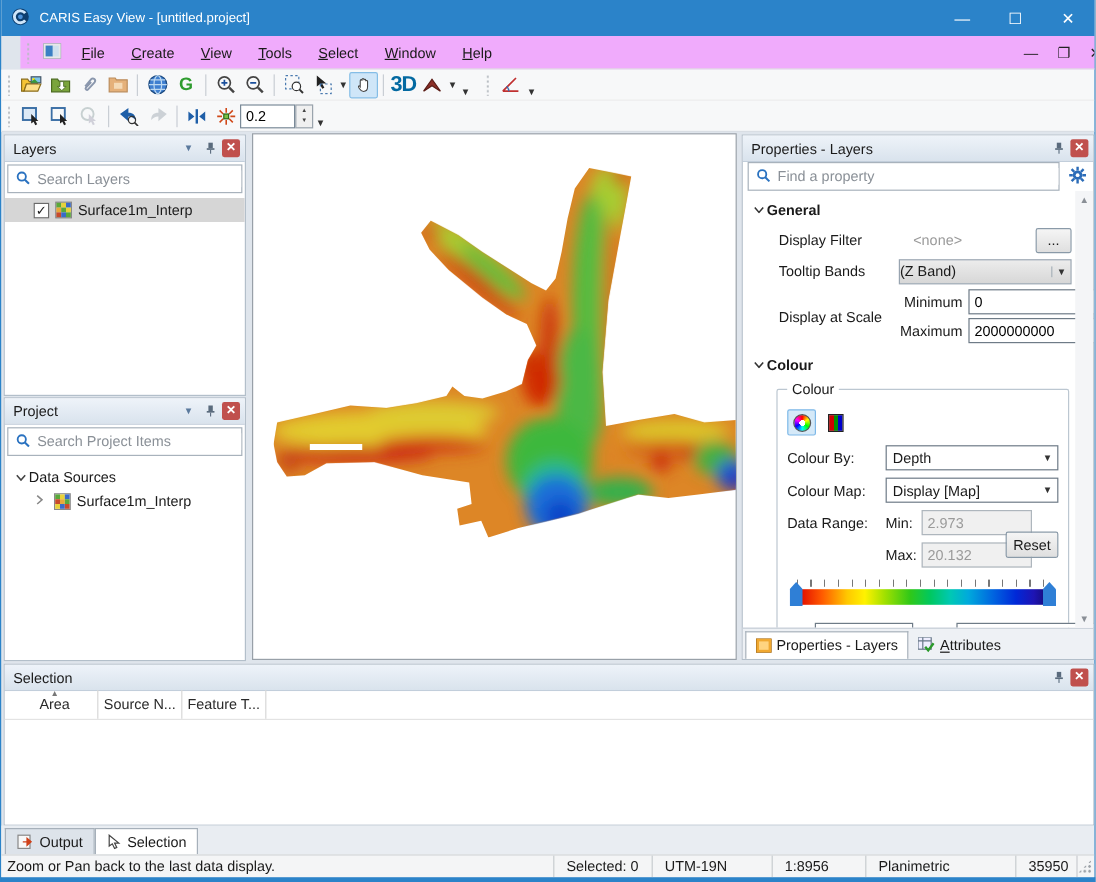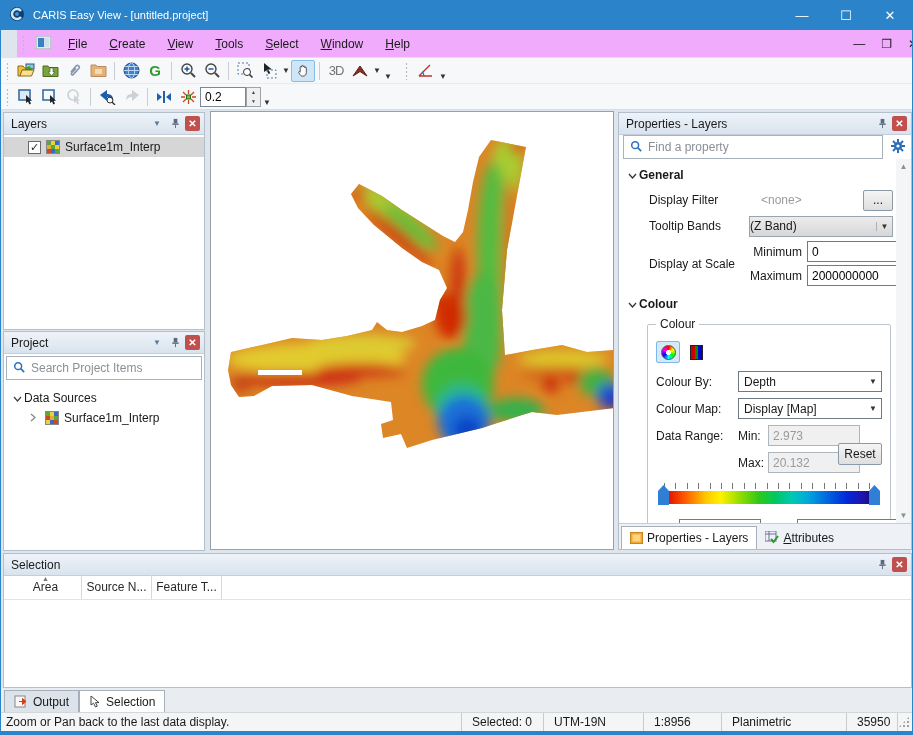--- a/index.html
+++ b/index.html
@@ -19,21 +19,21 @@
 .mdictrls{margin-left:auto;display:flex;align-items:center;padding-right:10px;gap:16px;color:#222;font-size:12px}
 
 .toolbar{position:absolute;left:0;width:100%;height:26px;background:#f7f8f9;display:flex;align-items:center}
 .tb1{top:58px;border-bottom:1px solid #ececec}
 .tb2{top:84px;border-bottom:1px solid #d9dee4}
 .tbtn{width:24px;height:22px;display:flex;align-items:center;justify-content:center;border-radius:2px}
 .tbtn.active{background:#cfe6f8;border:1px solid #84bde6}
 .tsep{width:1px;height:18px;background:#c9ced4;margin:0 4px}
 .caret{font-size:8px;color:#333;width:10px;text-align:center}
 .ovf{font-size:8px;color:#333;width:12px;text-align:center;align-self:flex-end;padding-bottom:2px}
-.t3d{font-weight:normal;font-size:13px;color:#737373;letter-spacing:-1px}
+.t3d{font-weight:bold;font-size:18px;color:#0369a1;letter-spacing:-1px}
 .tG{font-weight:bold;font-size:15px;color:#2f9c2f}
 .scale-box{width:46px;height:20px;border:1px solid #7a8a98;background:#fff;font-size:12px;padding:0 4px;font-family:"Liberation Sans",sans-serif}
 .spin{width:15px;height:20px;border:1px solid #9aa4ad;display:flex;flex-direction:column;background:#f0f0f0}
 .spin span{flex:1;display:flex;align-items:center;justify-content:center;font-size:5px;color:#444}
 
 .panel{position:absolute;background:#fff;border:1px solid #b3bfca;display:flex;flex-direction:column}
 .phead{height:22px;background:linear-gradient(#eef3f9,#d9e3ed);border-bottom:1px solid #c2cedb;display:flex;align-items:center;padding:0 4px 0 7px;flex:none}
 .phead .ptitle{flex:1}
 .hbtn{width:16px;height:16px;display:flex;align-items:center;justify-content:center;margin-left:2px}
 .hcaret{font-size:8px;color:#5b7a9d}
@@ -305,20 +305,27 @@
         <span class="ptitle">Layers</span>
         <span class="hbtn hcaret">▼</span>
         <span class="hbtn">
             <svg width="11" height="11" viewBox="0 0 12 12">
               <rect x="4" y="1" width="4" height="5" fill="#5a6b7d"></rect>
               <rect x="2.5" y="6" width="7" height="1.5" fill="#5a6b7d"></rect>
               <rect x="5.5" y="7.5" width="1" height="3.5" fill="#5a6b7d"></rect>
             </svg>
           </span>
         <span class="hbtn hclose">✕</span>
+      </div>
+      <div class="searchrow">
+        <span class="sicon"><svg width="12" height="12" viewBox="0 0 14 14">
+              <circle cx="6" cy="6" r="4" fill="none" stroke="#2a72c0" stroke-width="1.8"></circle>
+              <path d="M9 9l4 4" stroke="#2a72c0" stroke-width="2"></path>
+            </svg></span>
+        <input placeholder="Search Layers" style="">
       </div>
       <div class="pbody">
         <div class="layer-row">
           <span class="cbx">✓</span>
           <span class="gridicon">
             <i style="background:#5aa83a"></i>
               <i style="background:#e8d23a"></i>
               <i style="background:#3a6ac8"></i>
             <i style="background:#e8a83a"></i>
               <i style="background:#5aa83a"></i>

